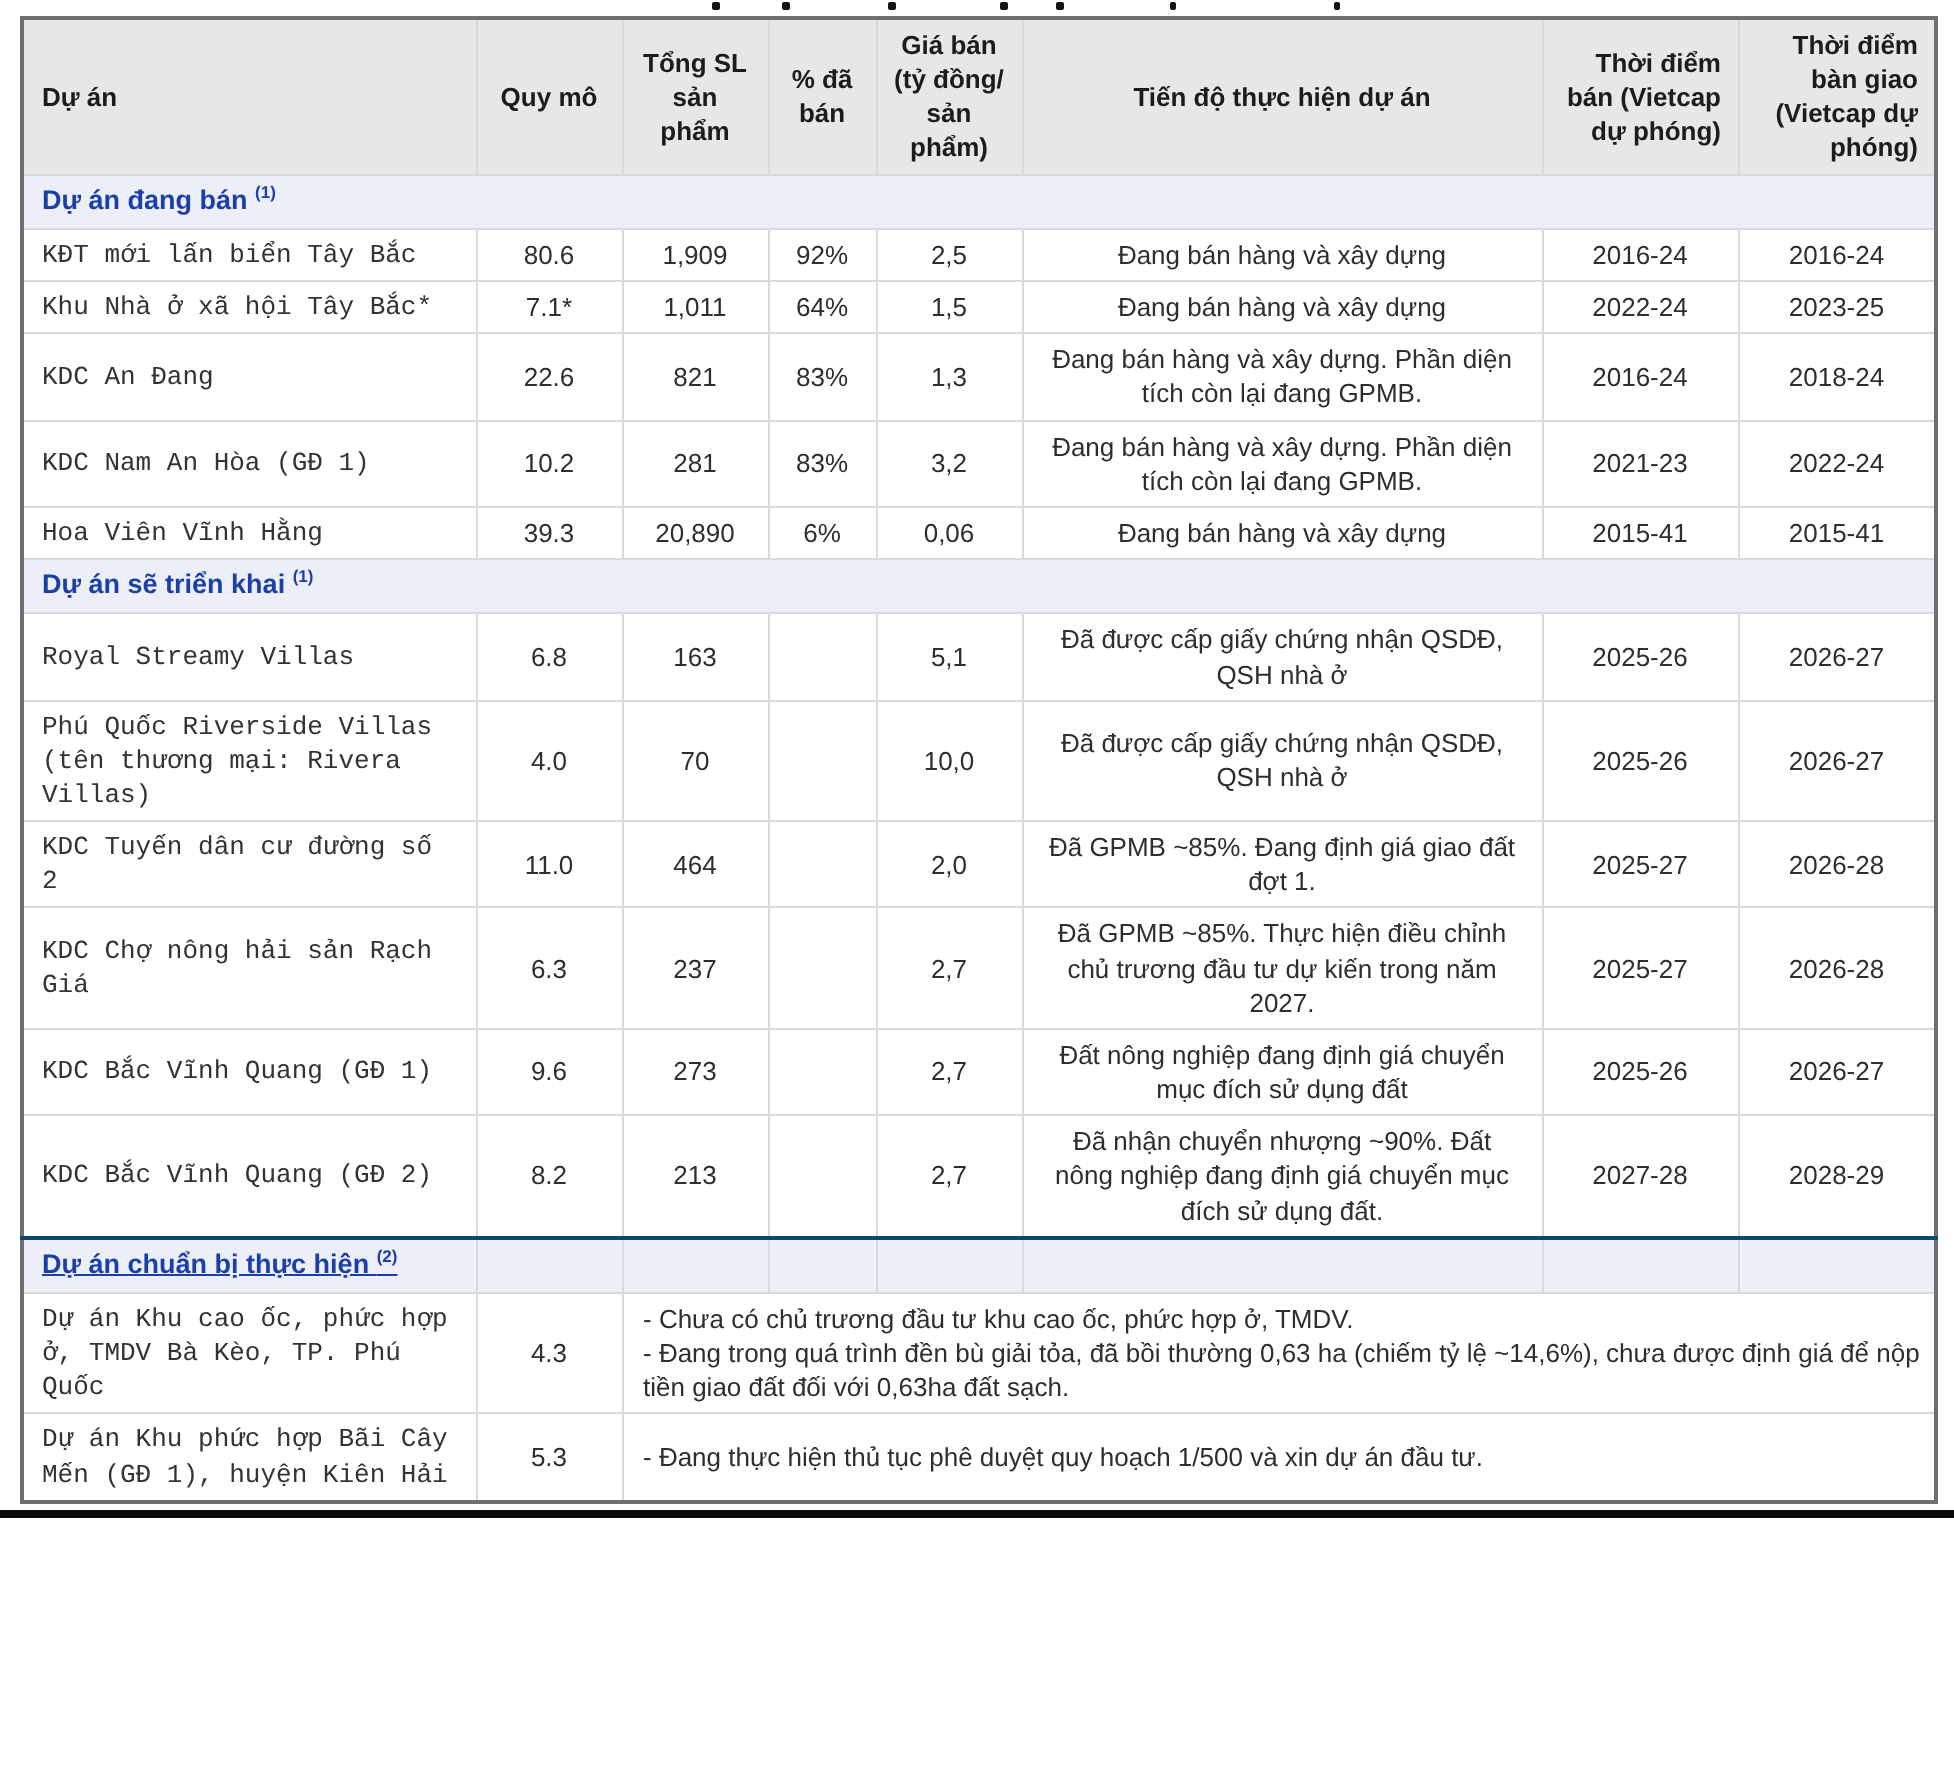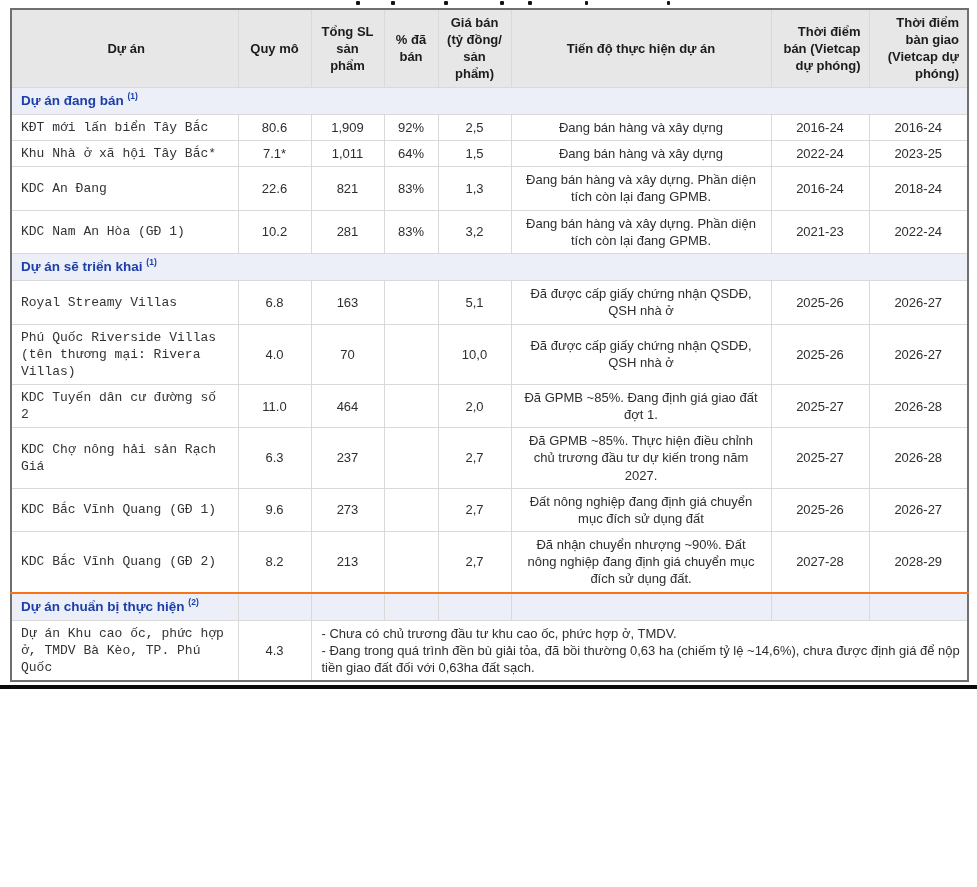--- a/index.html
+++ b/index.html
@@ -31,35 +31,35 @@
     word-wrap: break-word;
   }
   thead th {
     background: #e7e7e7;
     border-bottom: 2px solid #2b2b2b;
     font-weight: 700; color: #1c1c1c;
     vertical-align: top;
     text-align: center;
     padding-top: 6px; padding-bottom: 6px;
   }
-  thead th.al { text-align: center; padding-left: 9px; }
+  thead th.al { text-align: left; padding-left: 9px; }
   thead th.ar { text-align: right; padding-right: 8px; }
   td.c { text-align: center; }
   td.name { text-align: left; padding-left: 9px; color: #333; font-family: Liberation Mono, monospace; }
   td.progress { text-align: center; padding-left: 10px; padding-right: 10px; margin-top: 40px; }
   td.note { text-align: left; padding-left: 10px; }
   tr.section-row td {
     background: #edeff8;
     color: #1b3fa8;
     font-weight: 700;
     font-size: 13.5px;
     padding: 3px 6px 5px 9px;
     text-align: left;
   }
-  tr.section-row.heavy-top td { border-top: 2px solid #f97316; }
+  tr.section-row.heavy-top td { border-top: 2px solid #0c4a6e; text-decoration: underline; }
   tr.section-row sup { font-size: 8.5px; font-weight: 700; }
   tr.body-row td { height: 26px; }
   .bottom-rule {
     width: 977px; height: 4px;
     background: #0b0b0b;
     margin-top: 3px;
   }
 </style>
 </head>
 <body>
@@ -134,20 +134,30 @@
       <tr class="body-row">
         <td class="name">KDC Nam An Hòa (GĐ 1)</td>
         <td class="c">10.2</td>
         <td class="c">281</td>
         <td class="c">83%</td>
         <td class="c">3,2</td>
         <td class="progress">Đang bán hàng và xây dựng. Phần diện tích còn lại đang GPMB.</td>
         <td class="c">2021-23</td>
         <td class="c">2022-24</td>
       </tr>
+      <tr class="body-row">
+        <td class="name">Hoa Viên Vĩnh Hằng</td>
+        <td class="c">39.3</td>
+        <td class="c">20,890</td>
+        <td class="c">6%</td>
+        <td class="c">0,06</td>
+        <td class="progress">Đang bán hàng và xây dựng</td>
+        <td class="c">2015-41</td>
+        <td class="c">2015-41</td>
+      </tr>
       <tr class="section-row">
         <td colspan="8"><span>Dự án sẽ triển khai </span><sup>(1)</sup></td>
       </tr>
       <tr class="body-row">
         <td class="name">Royal Streamy Villas</td>
         <td class="c">6.8</td>
         <td class="c">163</td>
         <td class="c"></td>
         <td class="c">5,1</td>
         <td class="progress">Đã được cấp giấy chứng nhận QSDĐ, QSH nhà ở</td>
@@ -215,16 +225,23 @@
         <td></td>
       </tr>
       <tr class="body-row">
         <td class="name">Dự án Khu cao ốc, phức hợp ở, TMDV Bà Kèo, TP. Phú Quốc</td>
         <td class="c">4.3</td>
         <td class="note" colspan="6">
           <div>- Chưa có chủ trương đầu tư khu cao ốc, phức hợp ở, TMDV.</div>
           <div>- Đang trong quá trình đền bù giải tỏa, đã bồi thường 0,63 ha (chiếm tỷ lệ ~14,6%), chưa được định giá để nộp tiền giao đất đối với 0,63ha đất sạch.</div>
         </td>
       </tr>
+      <tr class="body-row">
+        <td class="name">Dự án Khu phức hợp Bãi Cây Mến (GĐ 1), huyện Kiên Hải</td>
+        <td class="c">5.3</td>
+        <td class="note" colspan="6">
+          <div>- Đang thực hiện thủ tục phê duyệt quy hoạch 1/500 và xin dự án đầu tư.</div>
+        </td>
+      </tr>
     </tbody>
 </table>
 
 <div class="bottom-rule"></div>
 
 </body></html>

